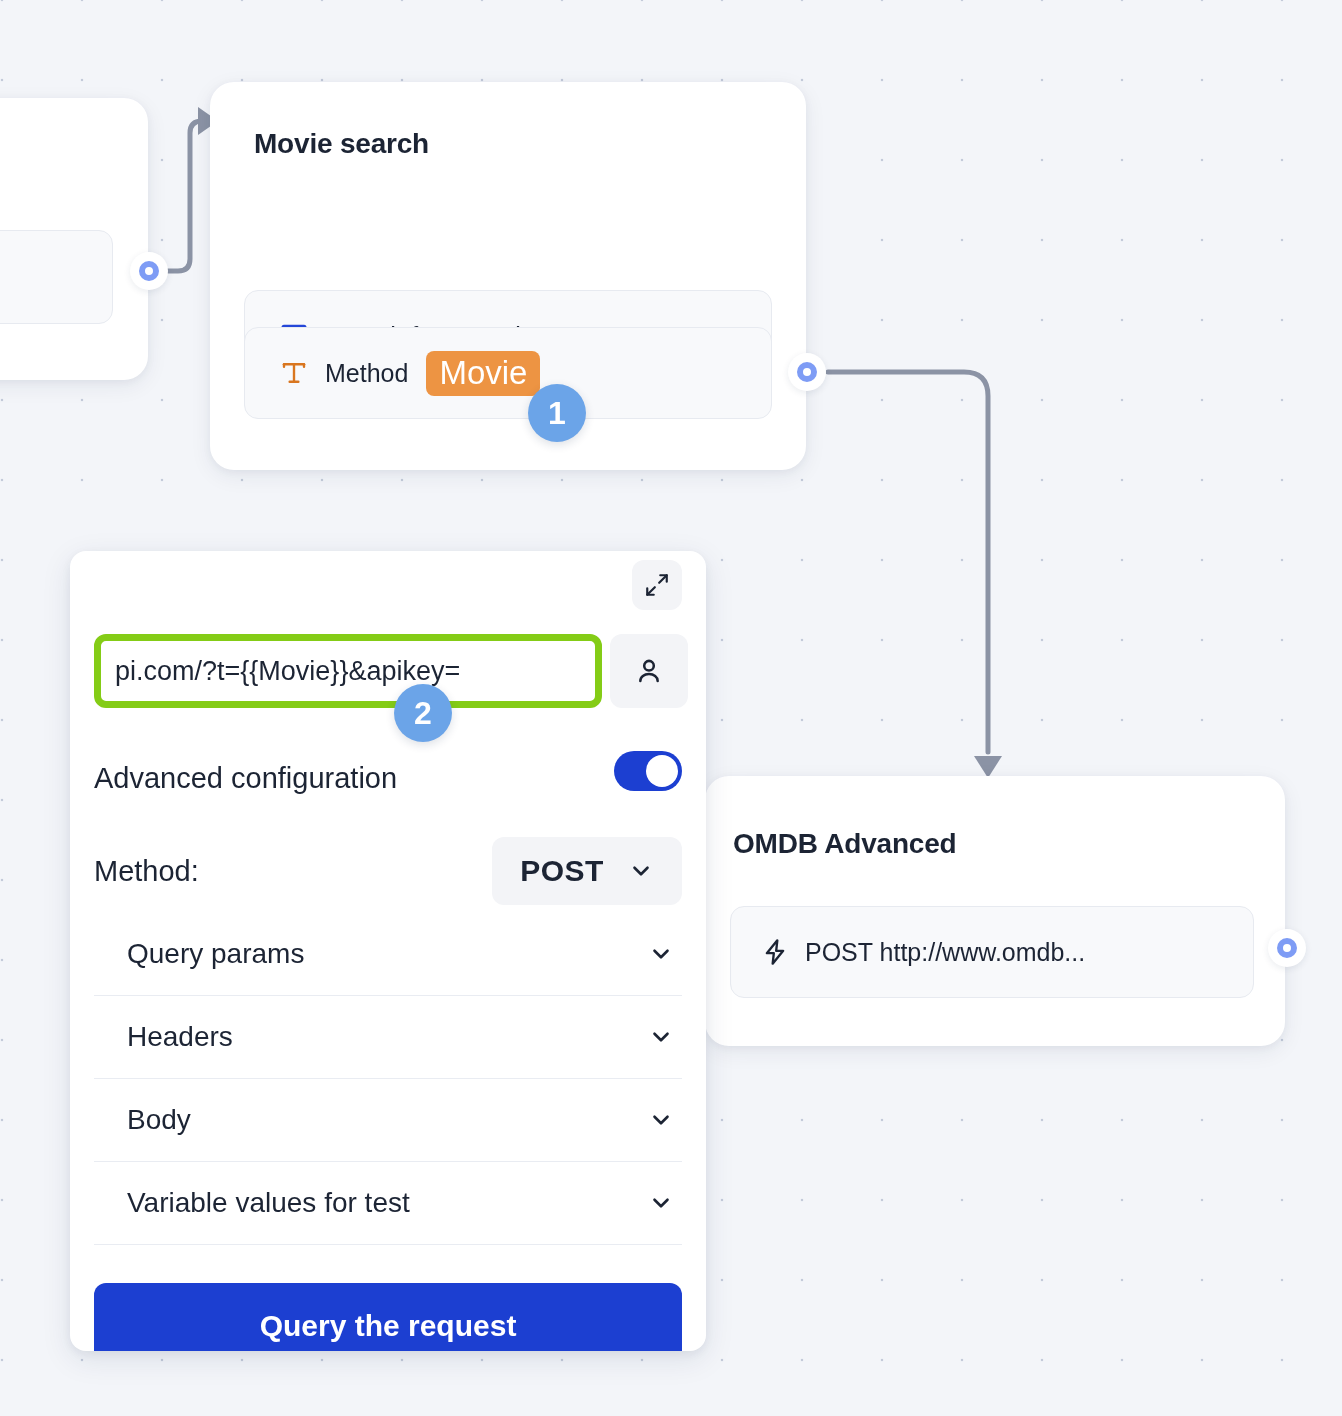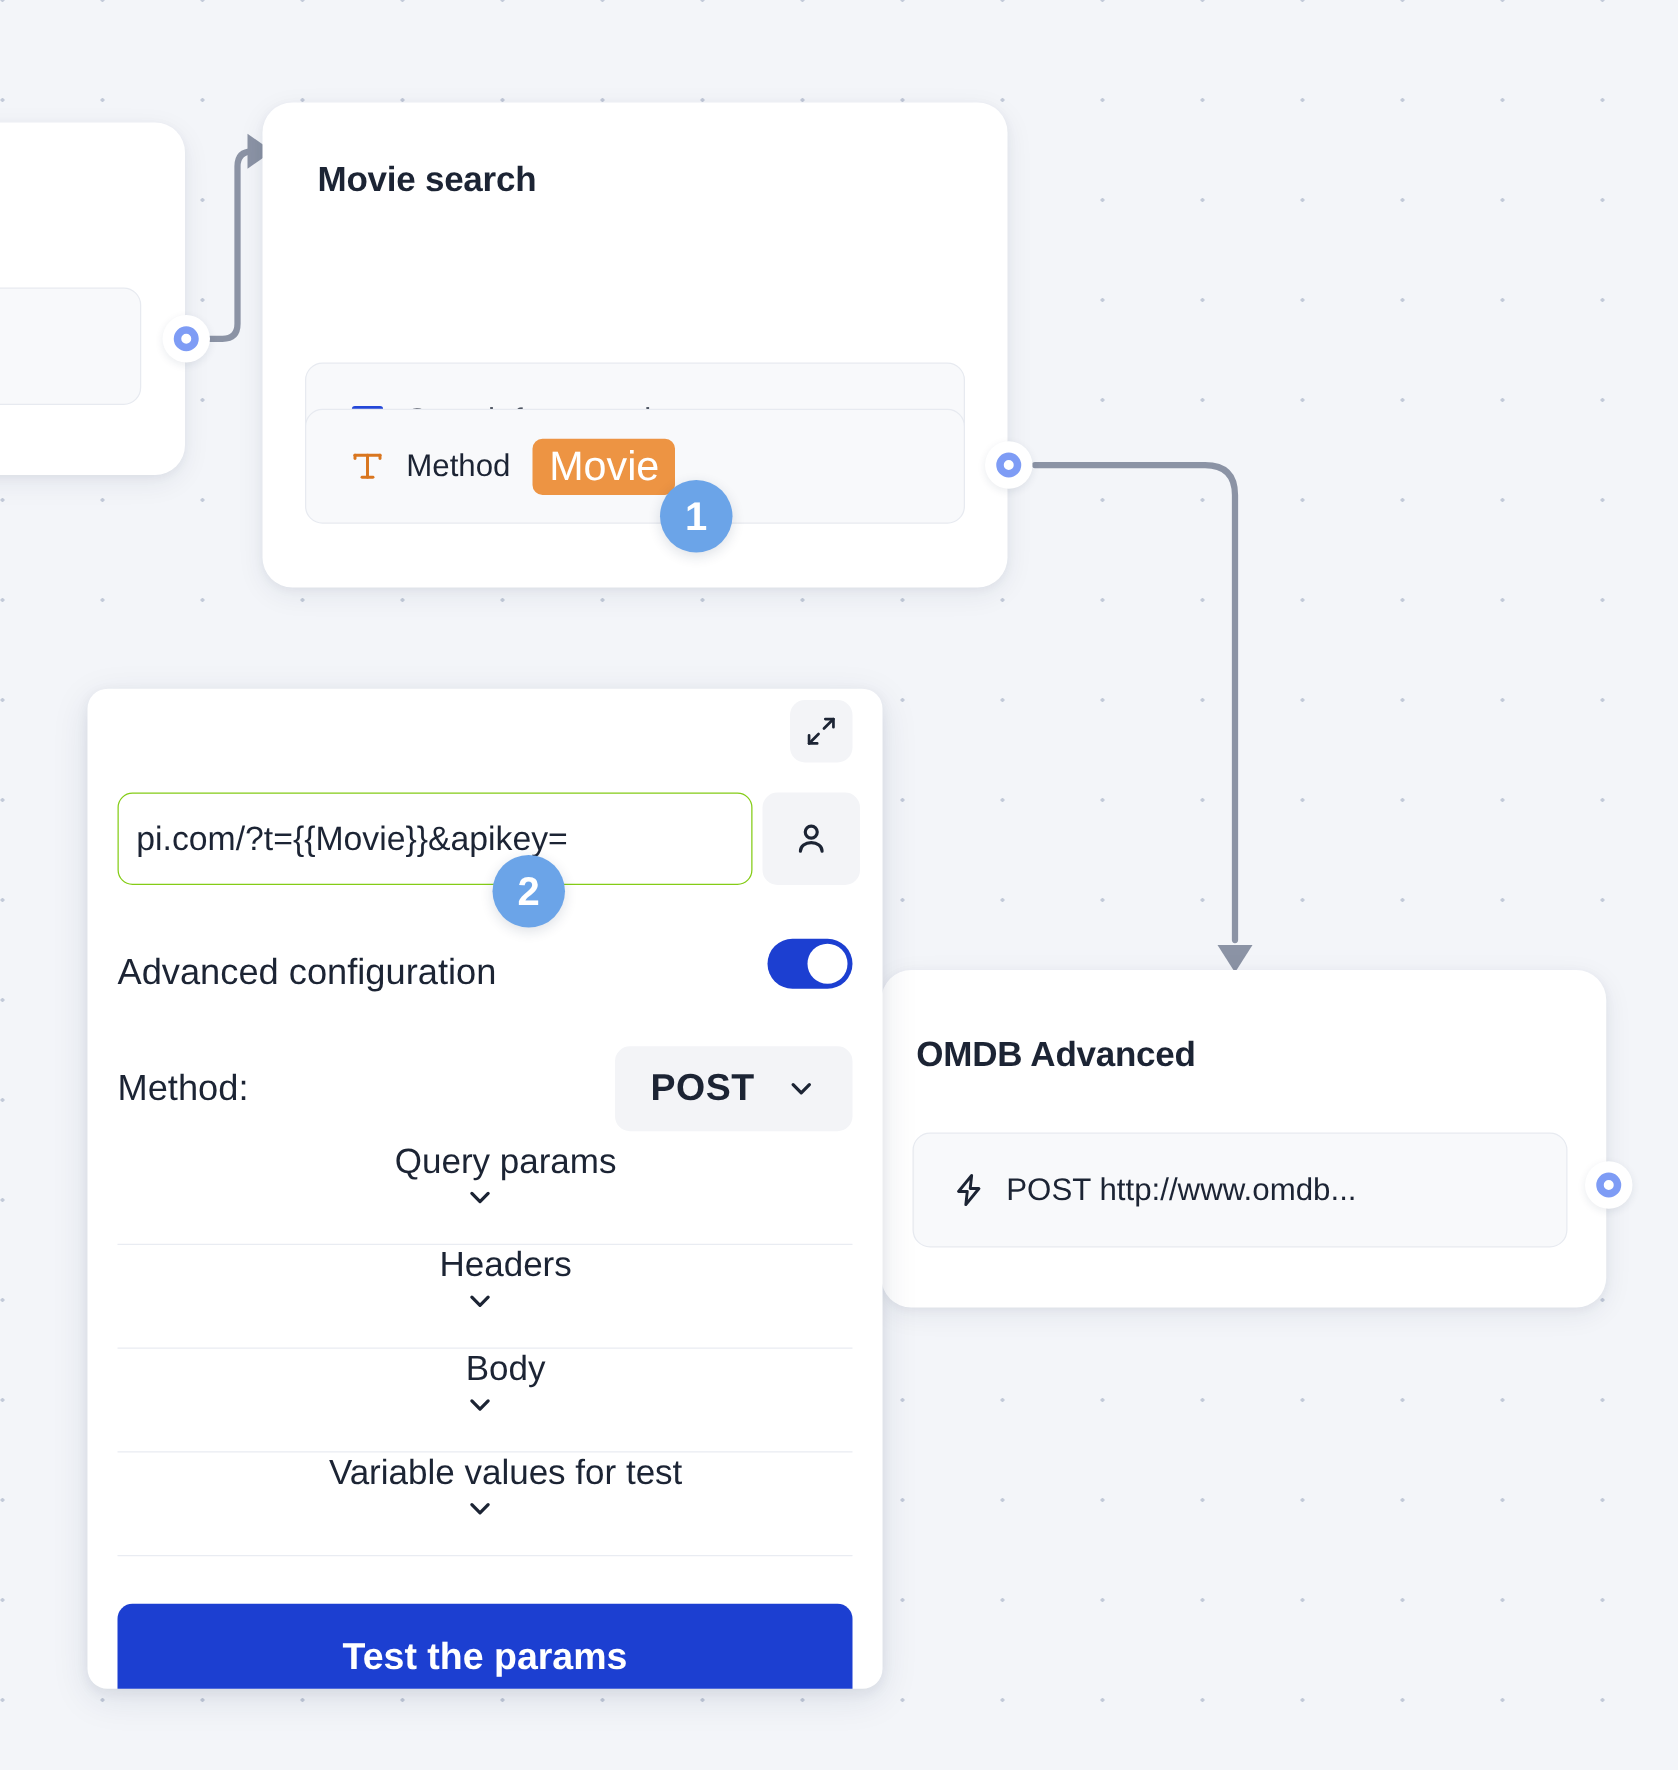--- a/index.html
+++ b/index.html
@@ -197,21 +197,21 @@
     position: absolute;
     left: 24px;
     top: 83px;
     display: flex;
     align-items: stretch;
     gap: 8px;
   }
   #url-input {
     width: 508px;
     height: 74px;
-    border: 1px solid #84cc16;
+    border: 7px solid #84cc16;
     border-radius: 12px;
     background: #ffffff;
     box-sizing: border-box;
     font-size: 27px;
     color: #1c2434;
     padding: 0 6px 0 14px;
     font-family: "Liberation Sans", sans-serif;
     outline: none;
     text-overflow: clip;
   }
@@ -291,23 +291,23 @@
   #accordion {
     position: absolute;
     left: 24px;
     top: 362px;
     width: 588px;
   }
   .acc-item {
     height: 82px;
     display: flex;
     align-items: center;
+    justify-content: space-between;
     border-bottom: 1px solid #e9ecf2;
     cursor: pointer;
-    flex-direction: column;
   }
   .acc-item .acc-label {
     font-size: 28px;
     color: #1c2434;
     padding-left: 33px;
   }
   .acc-item .chev { padding-right: 8px; }
   #test-btn {
     position: absolute;
     left: 24px;
@@ -480,19 +480,19 @@
       <div class="acc-item">
         <span class="acc-label">Variable values for test</span>
         <span class="icon chev">
           <svg width="26" height="26" viewBox="0 0 24 24" fill="none" stroke="#1c2434" stroke-width="2.4" stroke-linecap="round" stroke-linejoin="round">
               <path d="M6 9l6 6 6-6"></path>
             </svg>
         </span>
       </div>
     </div>
 
-    <div id="test-btn">Test the params</div>
+    <div id="test-btn">Query the request</div>
   </div>
 
   <div class="step-badge" id="badge-1">1</div>
   <div class="step-badge" id="badge-2">2</div>
 
 </div>
 
 </body></html>

